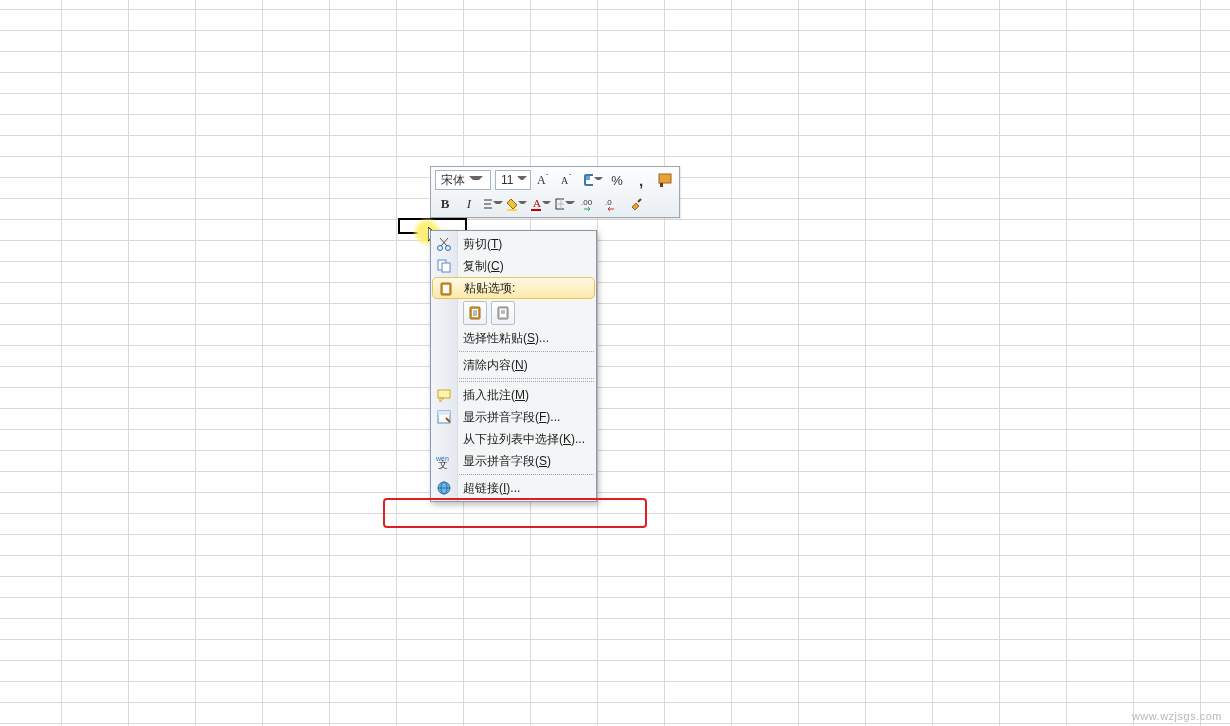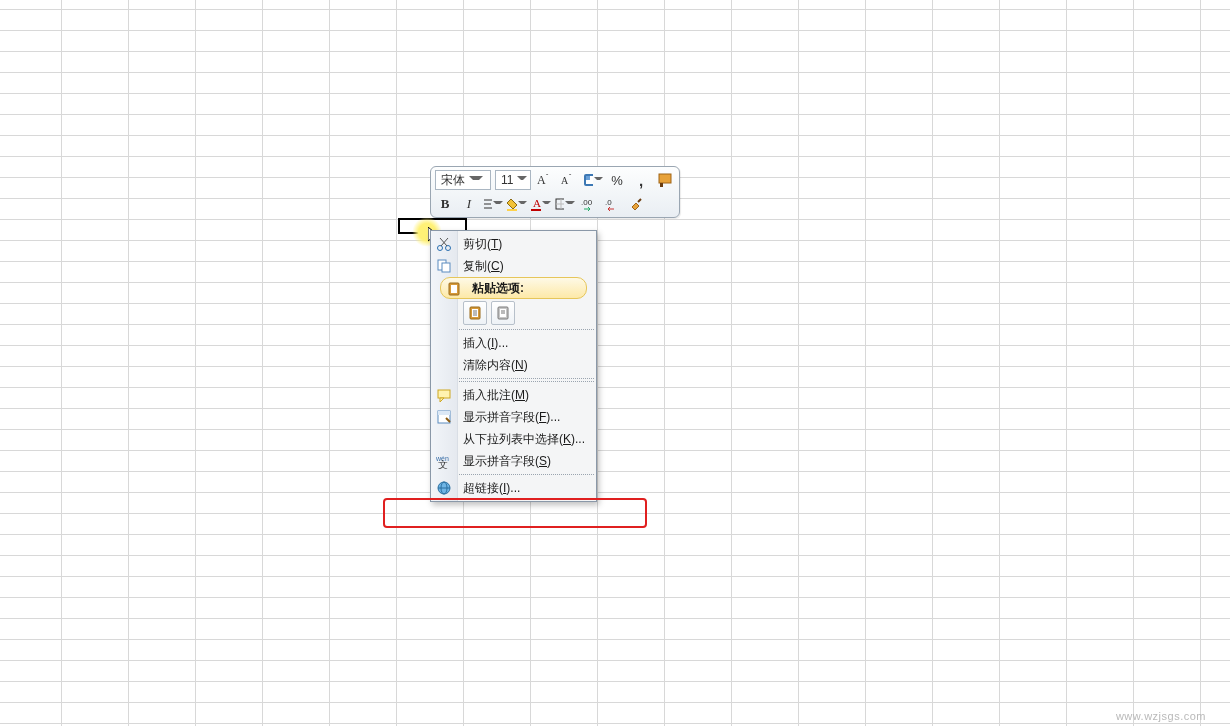--- a/index.html
+++ b/index.html
@@ -53,21 +53,21 @@
   .cursor-arrow svg { display:block; }
 
   
   .mini-toolbar {
     position: absolute;
     left: 430px;
     top: 166px;
     border: 1px solid #9aa6b2;
     background: linear-gradient(#fdfefe, #e9eef3);
     padding: 2px 4px;
-    border-radius: 6px;
+    border-radius: 0;
     font-size: 12px;
     color: #333;
     display: flex;
     flex-direction: column;
     gap: 2px;
     box-shadow: 1px 1px 1px rgba(0,0,0,0.08);
   }
   .mini-toolbar .row {
     display: flex;
     align-items: center;
@@ -160,25 +160,24 @@
   .menu-item .micon {
     position: absolute;
     left: 5px;
     top: 3px;
     width: 16px;
     height: 16px;
   }
   .menu-item.hover {
     background: linear-gradient(#fef9e6, #fde9a8);
     border: 1px solid #e6c65a;
-    border-radius: 10px;
+    border-radius: 5px;
     height: 20px;
-    margin: 0 9px;
+    margin: 0 1px;
     padding-left: 31px;
-    font-weight: bold;
   }
   .menu-sep {
     position: relative;
     margin: 2px 2px 2px 28px;
     border-top: 1px dotted #9aa4af;
   }
   .paste-opts {
     position: relative;
     padding-left: 32px;
     display: flex;
@@ -204,21 +203,21 @@
     top: 498px;
     width: 260px;
     height: 26px;
     border: 2px solid #e02020;
     border-radius: 4px;
     pointer-events: none;
   }
 
   .watermark {
     position: absolute;
-    right: 24px;
+    right: 8px;
     bottom: 4px;
     font-size: 11px;
     color: #b9b9b9;
     letter-spacing: 0.5px;
     font-family: Arial, sans-serif;
   }
 </style>
 </head>
 <body>
 
@@ -376,26 +375,26 @@
     <span class="paste-btn">
       <svg width="16" height="16">
           <rect x="3" y="2" width="10" height="12" rx="1" fill="#c7c7c7" stroke="#7a7a7a"></rect>
           <rect x="5" y="4" width="6" height="8" fill="#fff"></rect>
           <line x1="6" y1="6" x2="10" y2="6" stroke="#777"></line>
           <line x1="6" y1="8" x2="10" y2="8" stroke="#777"></line>
         </svg>
     </span>
   </div>
 
+  <div class="menu-item">
+    <span><span>选择性粘贴</span>(<span class="mnemonic">S</span>)<span>...</span></span>
+  </div>
 
   <div class="menu-sep"></div>
 
-  <div class="menu-item">
-    <span><span>插入</span>(<span class="mnemonic">I</span>)<span>...</span></span>
-  </div>
   <div class="menu-item">
     <span><span>清除内容</span>(<span class="mnemonic">N</span>)</span>
   </div>
 
   <div class="menu-sep"></div>
 
 
   <div class="menu-sep"></div>
 
   <div class="menu-item">

